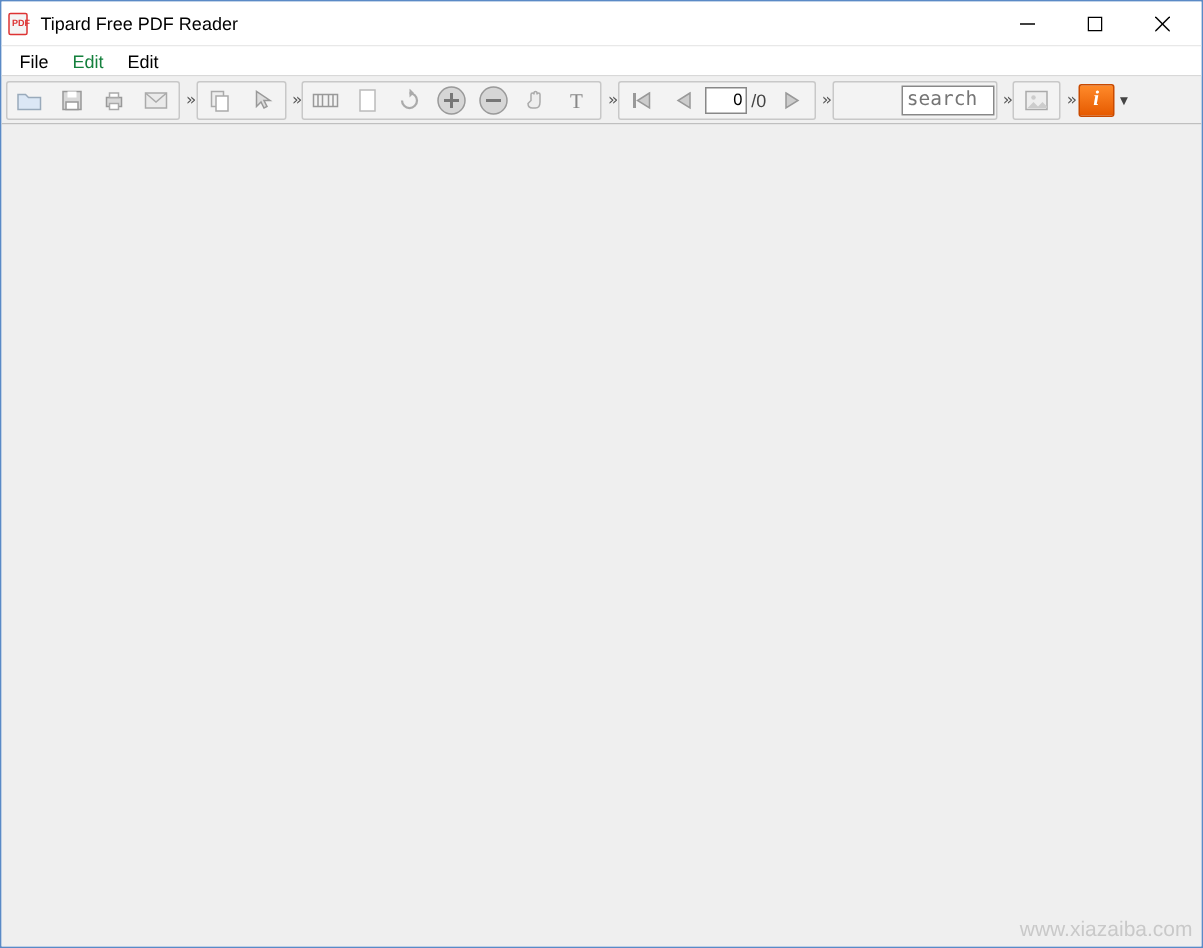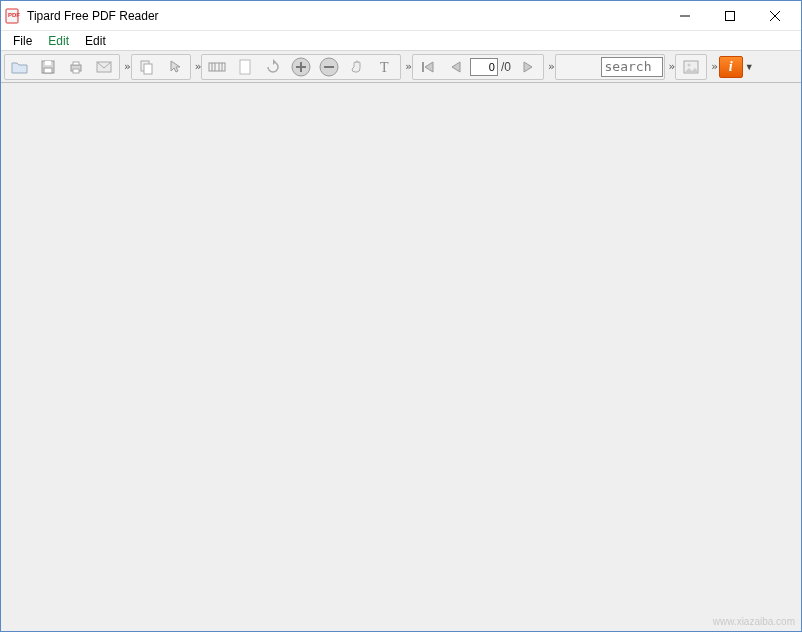--- a/index.html
+++ b/index.html
@@ -129,21 +129,21 @@
 
   .content {
     width: 100%;
     height: calc(632px - 30px - 20px - 32px - 2px);
     background: #efefef;
     position: relative;
   }
   .watermark {
     position: absolute;
     right: 6px; bottom: 4px;
-    font-size: 10px;
+    font-size: 14px;
     color: #c9c9c9;
     font-family: Arial, sans-serif;
   }
 </style>
 </head>
 <body>
 
 <div class="titlebar">
   <span class="app-icon">
     <svg width="16" height="16" viewBox="0 0 16 16">

